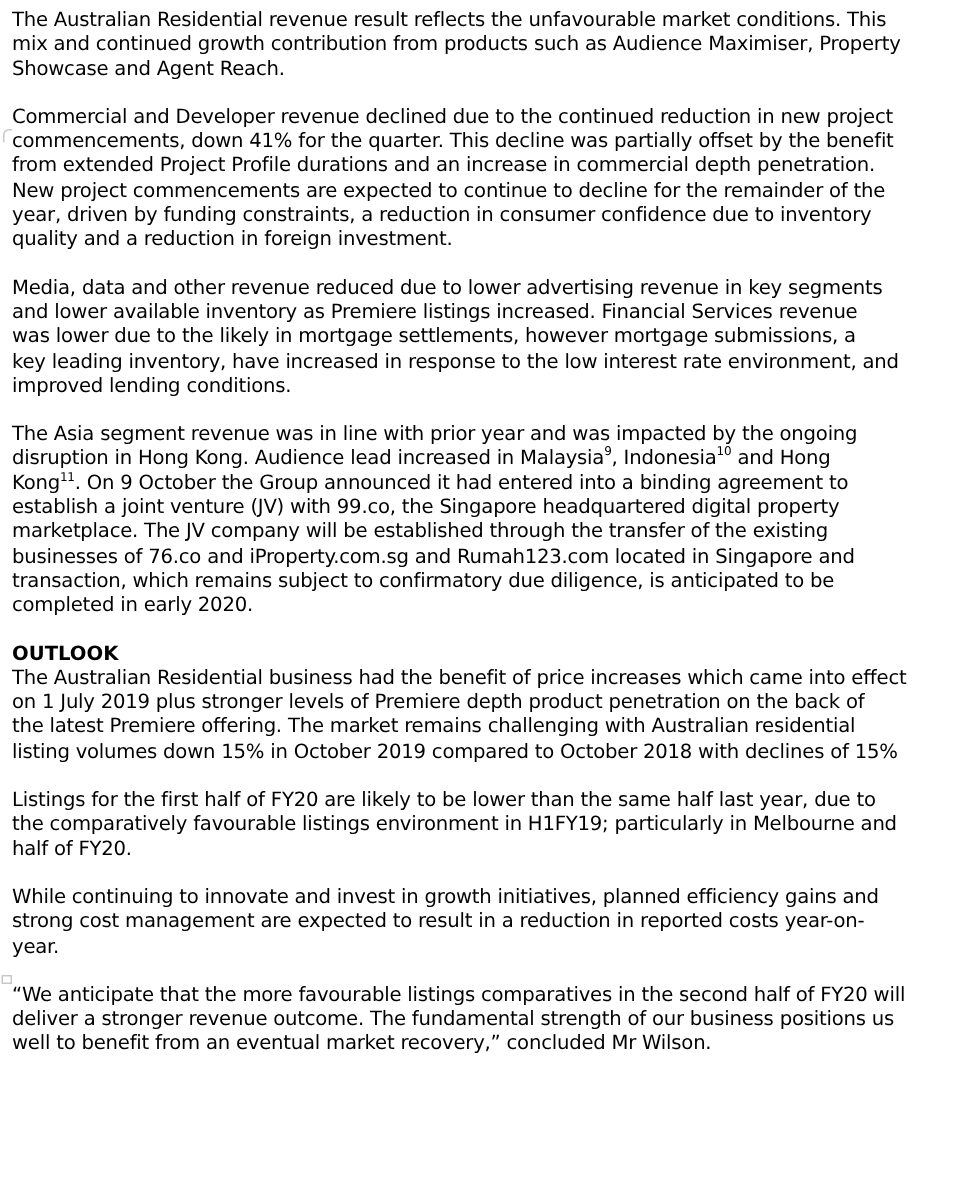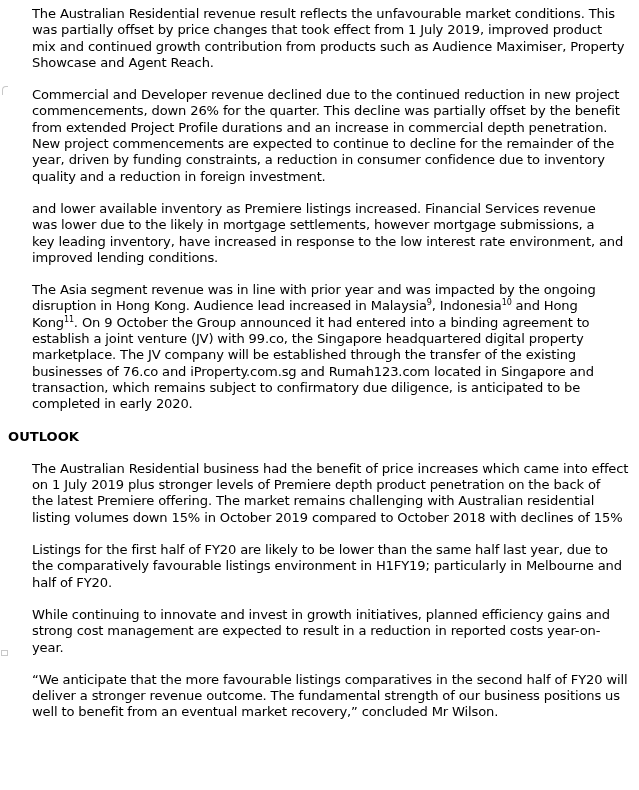--- a/index.html
+++ b/index.html
@@ -23,27 +23,26 @@
     }
     .para {
       margin: 0 0 16px 0;
     }
     .line {
       display: block;
       white-space: nowrap;
       font-size: 13.1px;
       line-height: 16.3px;
       letter-spacing: -0.15px;
-      margin-left: 24px;
     }
     .heading {
       font-weight: bold;
       font-size: 13.1px;
       line-height: 16.3px;
-      margin: 0 0 16px 0;
+      margin: 0 0 0 0;
       letter-spacing: 0px;
     }
     sup {
       font-size: 8px;
       line-height: 0;
       vertical-align: super;
     }
     .edit-mark {
       position: absolute;
       border: 1px solid #c8c8c8;
@@ -68,35 +67,35 @@
 </head>
 <body>
 
 <div class="edit-mark mark-top"></div>
 <div class="edit-mark mark-bottom"></div>
 
 <div class="page">
 
   <p class="para">
     <span class="line">The Australian Residential revenue result reflects the unfavourable market conditions. This</span>
-    <span class="line">was partially offset by price changes that took effect from 1 July 2019, improved product</span>
     <span class="line">mix and continued growth contribution from products such as Audience Maximiser, Property</span>
     <span class="line">Showcase and Agent Reach.</span>
   </p>
 
   <p class="para">
     <span class="line">Commercial and Developer revenue declined due to the continued reduction in new project</span>
-    <span class="line">commencements, down 26% for the quarter. This decline was partially offset by the benefit</span>
+    <span class="line">commencements, down 41% for the quarter. This decline was partially offset by the benefit</span>
     <span class="line">from extended Project Profile durations and an increase in commercial depth penetration.</span>
     <span class="line">New project commencements are expected to continue to decline for the remainder of the</span>
     <span class="line">year, driven by funding constraints, a reduction in consumer confidence due to inventory</span>
     <span class="line">quality and a reduction in foreign investment.</span>
   </p>
 
   <p class="para">
+    <span class="line">Media, data and other revenue reduced due to lower advertising revenue in key segments</span>
     <span class="line">and lower available inventory as Premiere listings increased.  Financial Services revenue</span>
     <span class="line">was lower due to the likely in mortgage settlements, however mortgage submissions, a</span>
     <span class="line">key leading inventory, have increased in response to the low interest rate environment, and</span>
     <span class="line">improved lending conditions.</span>
   </p>
 
   <p class="para">
     <span class="line">The Asia segment revenue was in line with prior year and was impacted by the ongoing</span>
     <span class="line"><span>disruption in Hong Kong. Audience lead increased in Malaysia</span><sup>9</sup><span>, Indonesia</span><sup>10</sup><span> and Hong</span></span>
     <span class="line"><span>Kong</span><sup>11</sup><span>.  On 9 October the Group announced it had entered into a binding agreement to</span></span>

